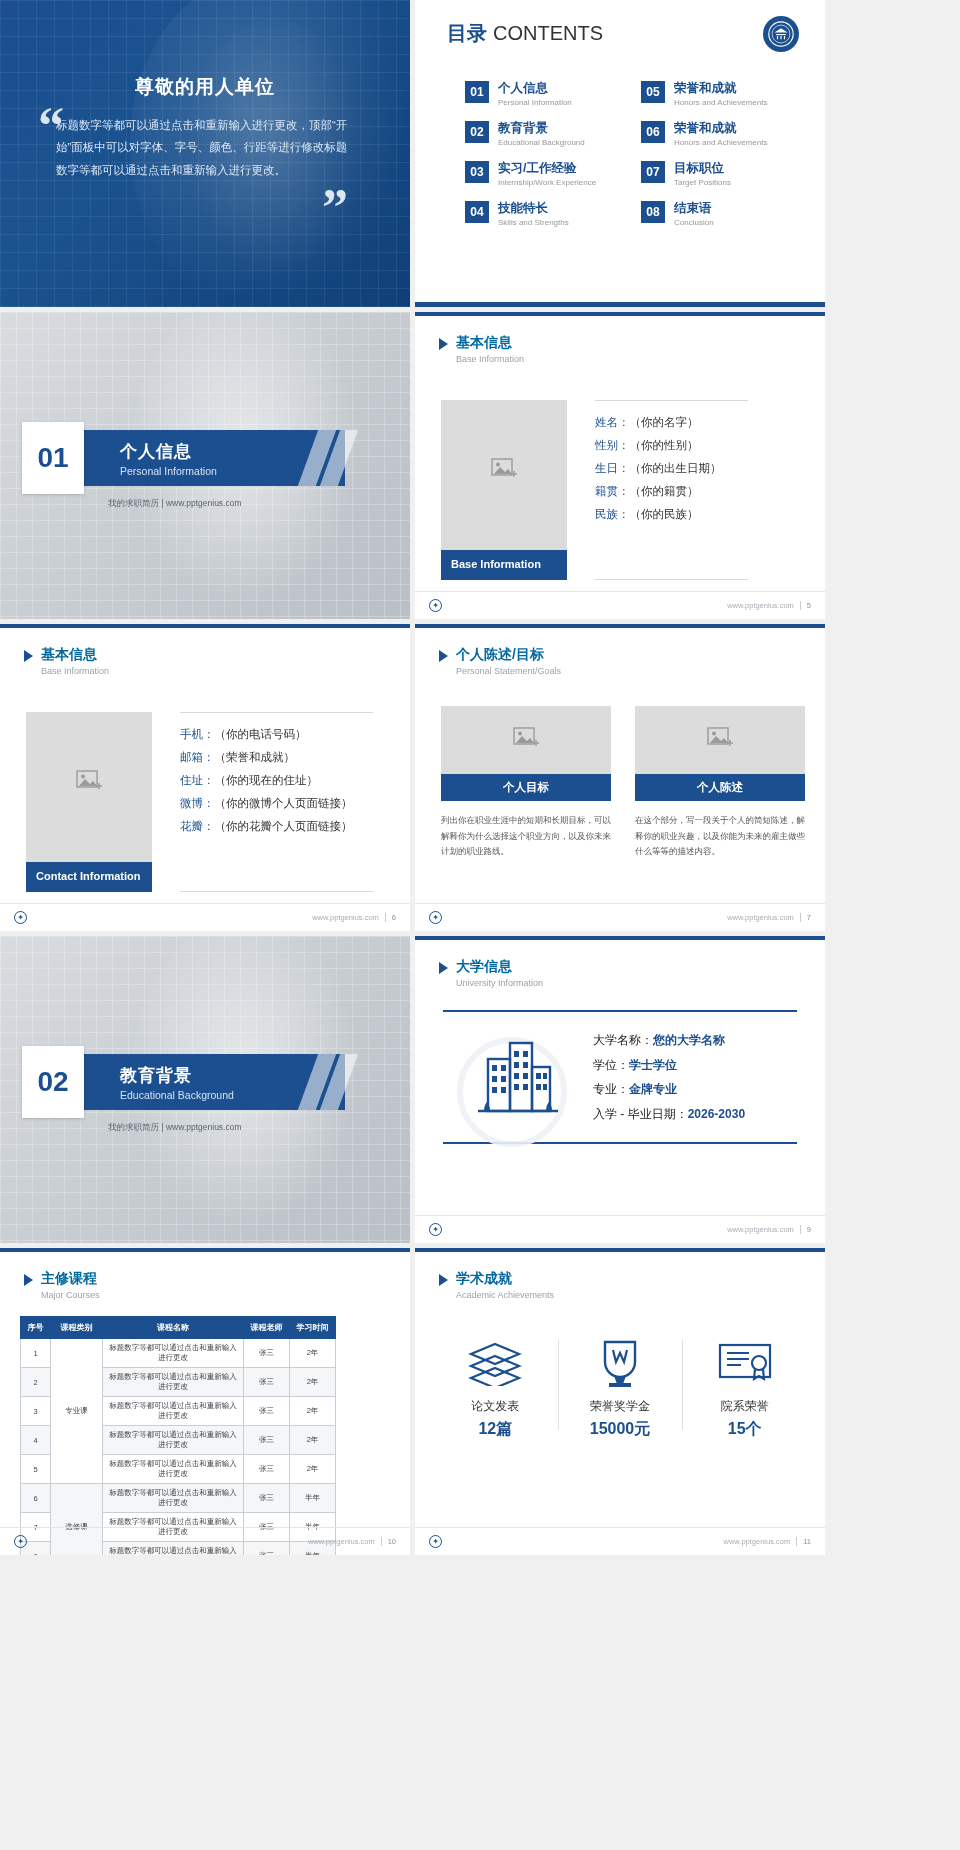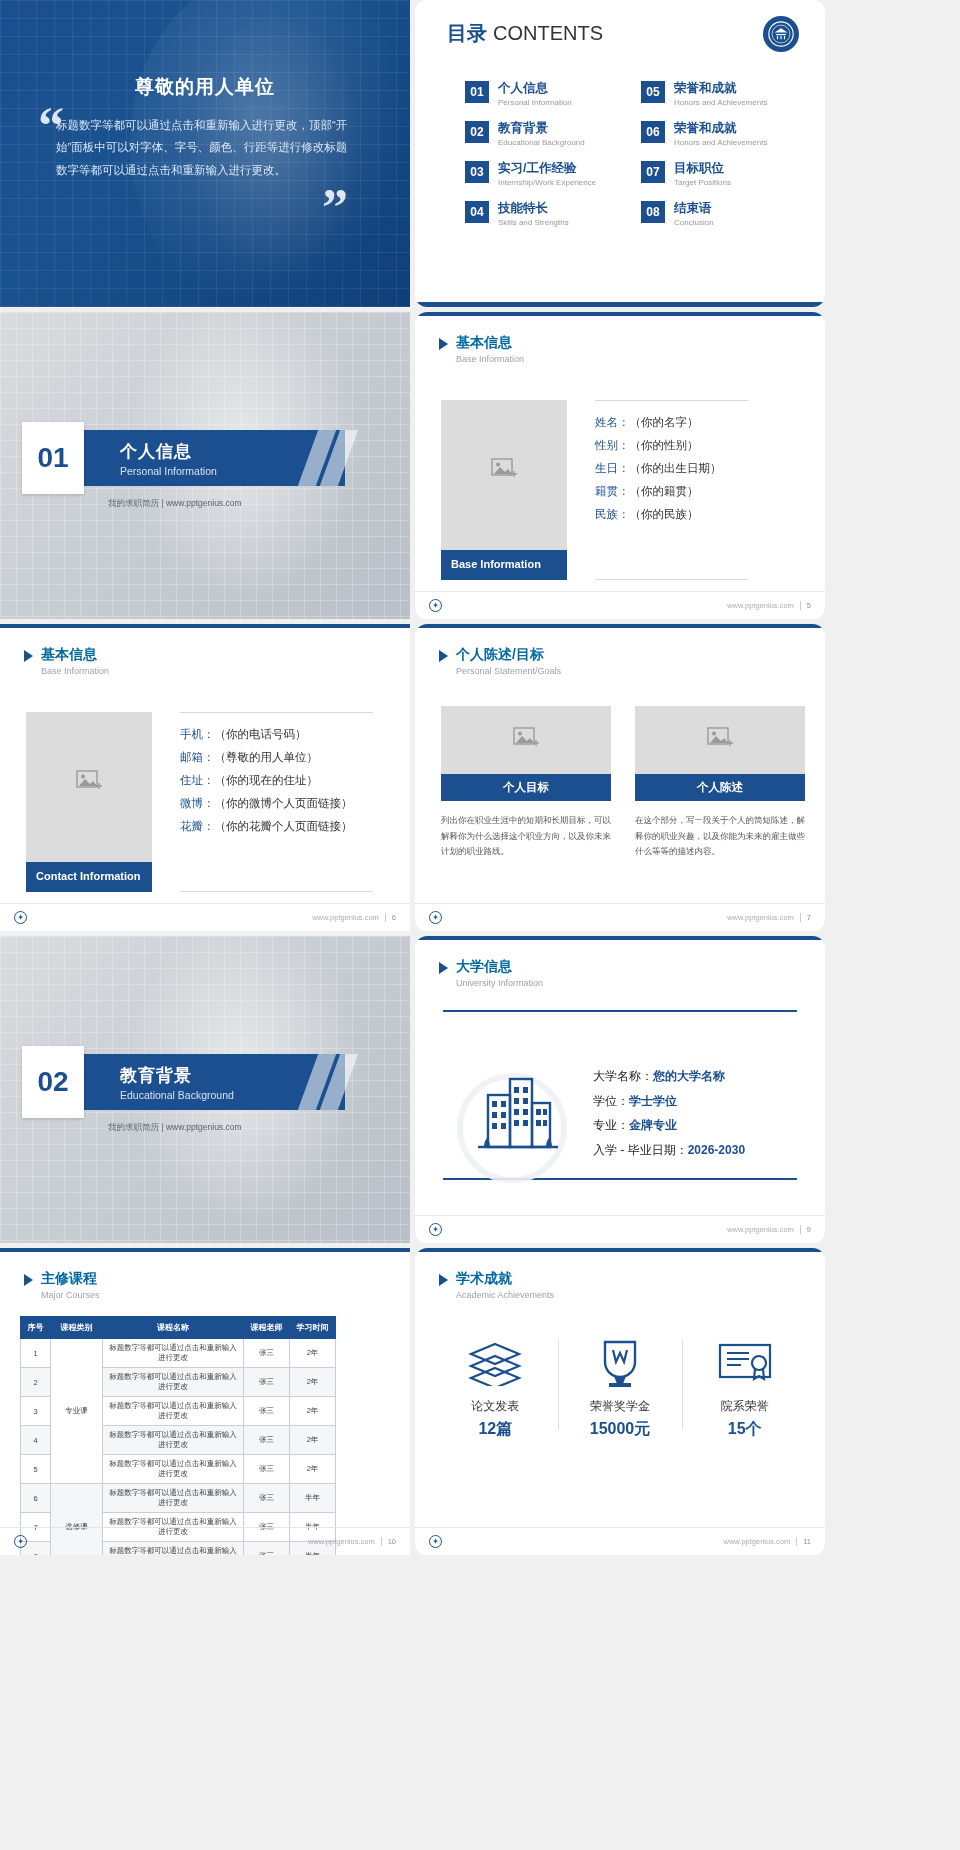--- a/index.html
+++ b/index.html
@@ -12,21 +12,21 @@
   .deck { display: flex; flex-wrap: wrap; width: 960px; }
   .slide {
     width: 410px;
     height: 307px;
     background: #fff;
     position: relative;
     overflow: hidden;
     margin: 0 0 5px 0;
   }
   .slide.left { margin-left: 0; margin-right: 5px; }
-  .slide.right { margin-right: 0; border-radius: 12px; }
+  .slide.right { margin-right: 0; }
 
   
   .cover {
     background: linear-gradient(135deg,#1b4f8f 0%, #1a528f 40%, #0f3f78 100%);
     overflow: hidden;
   }
   .cover .circuit {
     position: absolute; inset: 0;
     background-image:
       linear-gradient(to right, rgba(255,255,255,.07) 1px, transparent 1px),
@@ -379,21 +379,21 @@
               <path d="M20 16h6M23 13v6" stroke="#9a9a9a" stroke-width="1.4"></path>
             </svg>
           </span>
         </div>
         <div class="photo-label">Contact Information</div>
       </div>
 
       <div style="margin-left:28px; padding:10px 20px 10px 0;" class="hr-top hr-bot">
         <div class="fields">
           <div><span>手机：</span><span class="v">（你的电话号码）</span></div>
-          <div><span>邮箱：</span><span class="v">（尊敬的用人单位）</span></div>
+          <div><span>邮箱：</span><span class="v">（荣誉和成就）</span></div>
           <div><span>住址：</span><span class="v">（你的现在的住址）</span></div>
           <div><span>微博：</span><span class="v">（你的微博个人页面链接）</span></div>
           <div><span>花瓣：</span><span class="v">（你的花瓣个人页面链接）</span></div>
         </div>
       </div>
     </div>
 
     <div class="footer">
       <span class="fmark">✦</span>
       <span class="fright">
@@ -473,21 +473,21 @@
     <div class="ctitle">
       <div class="ctri"></div>
       <div>
         <div class="cn">大学信息</div>
         <div class="en">University Information</div>
       </div>
     </div>
 
     <div class="uni-card">
       <div class="line-t"></div>
-      <div style="display:flex; align-items:center; padding:16px 0 16px 0;margin-top:36px;">
+      <div style="display:flex; align-items:center; padding:16px 0 16px 0;">
         <div style="width:150px; display:flex; align-items:center; justify-content:center; position:relative;">
           <div class="uni-ghost"></div>
           <svg width="92" height="96" viewBox="0 0 92 96" style="position:relative;">
             <rect x="16" y="30" width="22" height="52" fill="none" stroke="#1b4f8f" stroke-width="2.4"></rect>
             <rect x="38" y="14" width="22" height="68" fill="none" stroke="#1b4f8f" stroke-width="2.4"></rect>
             <rect x="60" y="38" width="18" height="44" fill="none" stroke="#1b4f8f" stroke-width="2.4"></rect>
             <g fill="#1b4f8f">
               <rect x="20" y="36" width="5" height="6"></rect>
                 <rect x="29" y="36" width="5" height="6"></rect>
               <rect x="20" y="47" width="5" height="6"></rect>

